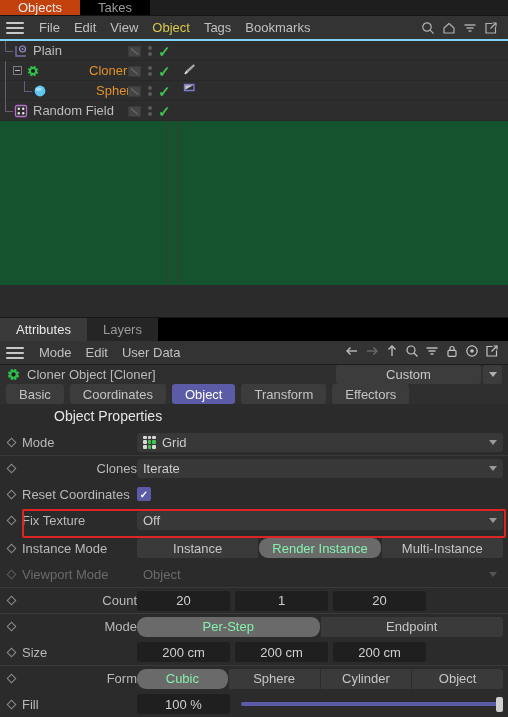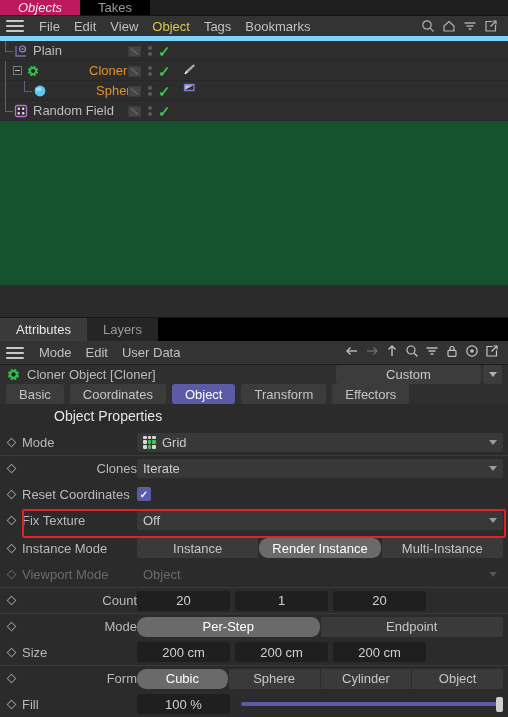--- a/index.html
+++ b/index.html
@@ -16,25 +16,25 @@
 
   
   .om-tabbar {
     height: 22px; background: #1e1e1e; display: flex; align-items: stretch;
     border-bottom: 1px solid #141414;
   }
   .om-tab {
     padding: 0 18px; display: flex; align-items: center; font-size: 13px;
     color: #9a9a9a; background: #000000;
   }
-  .om-tab.active { background: #be185d; color: #e8e8e8; font-style: italic; }
+  .om-tab.active { background: #c2410c; color: #e8e8e8; }
 
   .om-menubar {
     height: 25px; background: #333333; display: flex; align-items: center;
-    padding: 0 6px; border-bottom: 5px solid #7dd3fc;
+    padding: 0 6px; border-bottom: 2px solid #7dd3fc;
   }
   .burger { width: 18px; height: 12px; display: flex; flex-direction: column; justify-content: space-between; margin-right: 8px; }
   .burger i { display: block; height: 2px; background: #c8c8c8; border-radius: 1px; }
   .menu-item { padding: 0 7px; font-size: 13px; color: #c0c0c0; line-height: 25px; }
   .menu-item.hl { color: #d8c84a; }
   .om-menu-icons { margin-left: auto; display: flex; align-items: center; gap: 7px; padding-right: 4px; }
   .om-menu-icons svg { display: block; }
 
   .om-body { flex: 0 0 244px; background: #14532d; position: relative; overflow: hidden; }
   .om-colline { position: absolute; left: 167px; top: 0; bottom: 0; width: 1px; background: #3a3a3a; }
@@ -125,21 +125,21 @@
     width: 14px; height: 14px; background: #5b5ba8; border-radius: 2px;
     display: flex; align-items: center; justify-content: center; color: #fff; font-size: 10px; font-weight: bold;
   }
 
   .segbar { flex: 1; display: flex; height: 20px; border-radius: 3px; overflow: hidden; }
   .seg {
     flex: 1; display: flex; align-items: center; justify-content: center;
     background: #3a3a3a; color: #c6c6c6; font-size: 13px; border-right: 1px solid #2b2b2b;
   }
   .seg:last-child { border-right: none; }
-  .seg.sel { background: #6a6a6a; color: #ffffff; border-radius: 9px; }
+  .seg.sel { background: #6a6a6a; color: #86efac; border-radius: 9px; }
 
   .numfield {
     width: 93px; height: 20px; background: #1f1f1f; border-radius: 3px; margin-right: 5px;
     display: flex; align-items: center; justify-content: center; color: #d0d0d0; font-size: 13px; flex: none;
   }
 
   .hl-box {
     position: absolute; border: 2px solid #e02424; border-radius: 2px;
     left: 22px; top: 509px; width: 484px; height: 29px; pointer-events: none; z-index: 20;
   }

